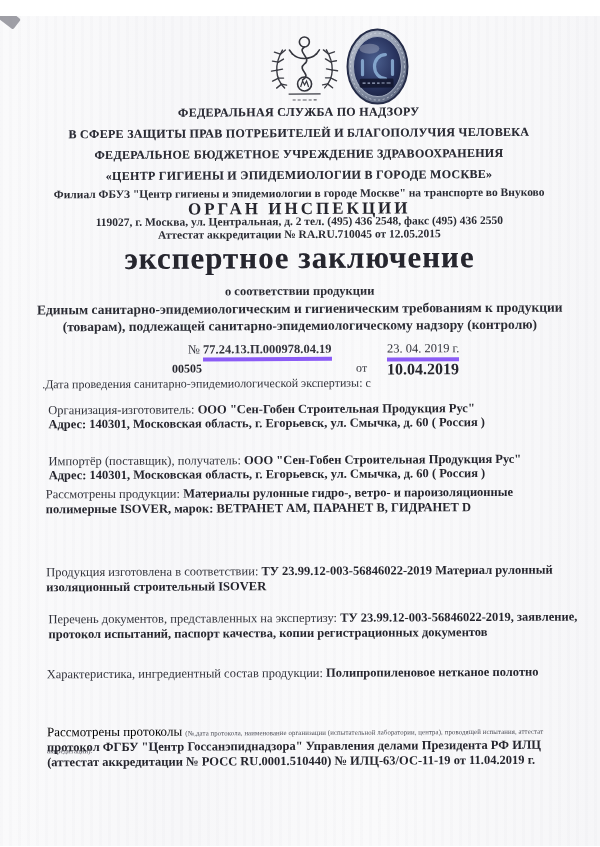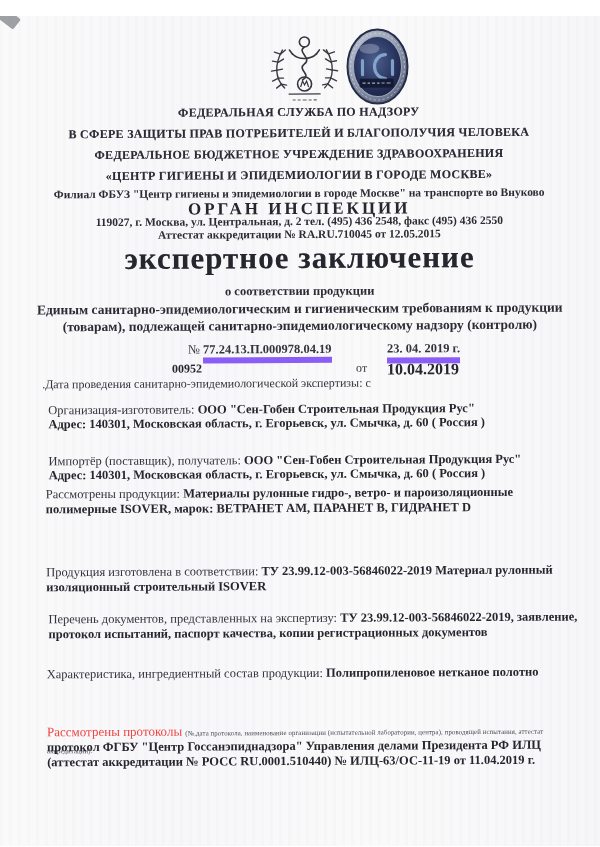--- a/index.html
+++ b/index.html
@@ -23,24 +23,24 @@
   .hdr{font-weight:bold;font-size:12px;letter-spacing:.3px;color:#2b2c34;text-shadow:0 0 .5px rgba(40,40,70,.35);}
   .branch{font-weight:bold;font-size:11.5px;color:#2b2c34;}
   .org{font-weight:bold;font-size:17px;letter-spacing:3px;color:#26262e;}
   .addr{font-weight:bold;font-size:11.5px;color:#2b2c34;}
   .doc-title{font-weight:bold;font-size:31px;letter-spacing:1px;color:#26262e;text-shadow:0 0 .6px rgba(40,40,70,.4);}
   .sub1{font-weight:bold;font-size:12.5px;color:#2b2c34;}
   .sub2{font-weight:bold;font-size:13.5px;line-height:17.5px;color:#2b2c34;}
   .field{position:absolute;margin:0;font-size:12.5px;line-height:14.5px;text-align:left;color:#33343c;}
   .lbl{font-weight:normal;}
   .val{font-weight:bold;color:#26262e;}
-  .u{border-bottom:6px solid #8b5cf6;padding-bottom:1px;}
+  .u{border-bottom:4px solid #8b5cf6;padding-bottom:1px;}
   .abs{position:absolute;white-space:nowrap;}
   .tiny{font-size:6.8px;letter-spacing:.1px;color:#4a4b55;}
-  .protolabel{font-size:13px;color:#ef4444;}
+  .protolabel{font-size:13px;color:#000000;}
   .seal-wrap{position:absolute;}
 </style>
 </head>
 <body>
 
 <div class="page">
   <div class="paper"></div>
   <div class="corner-mark"></div>
 
   <div class="doc">
@@ -109,23 +109,23 @@
     <p class="t org" style="top:183px">ОРГАН ИНСПЕКЦИИ</p>
     <p class="t addr" style="top:199px">119027, г. Москва,  ул. Центральная,  д. 2 тел. (495) 436 2548, факс (495) 436 2550</p>
     <p class="t addr" style="top:212px">Аттестат аккредитации № RA.RU.710045 от 12.05.2015</p>
 
     <p class="t doc-title" style="top:224px">экспертное заключение</p>
     <p class="t sub1" style="top:268px">о  соответствии продукции</p>
     <p class="t sub2" style="top:284px">Единым санитарно-эпидемиологическим и гигиеническим требованиям к продукции</p>
     <p class="t sub2" style="top:301px">(товарам), подлежащей санитарно-эпидемиологическому надзору (контролю)</p>
 
     <span class="abs" style="left:188px;top:326px;font-size:12.5px;"><span>№</span> <span class="u" style="font-weight:bold">77.24.13.П.000978.04.19</span></span>
-    <span class="abs u" style="left:387px;top:326px;font-size:12.5px;font-weight:bold;">23. 04. 2019 г.</span>
+    <span class="abs u" style="left:387px;top:326px;font-size:12.5px;font-weight:normal;">23. 04. 2019 г.</span>
 
-    <span class="abs val" style="left:172px;top:345px;font-size:12px;">00952</span>
+    <span class="abs val" style="left:172px;top:345px;font-size:12px;">00505</span>
     <span class="abs" style="left:356px;top:345px;font-size:12px;">от</span>
     <span class="abs val" style="left:387px;top:345px;font-size:16px;">10.04.2019</span>
 
     <p class="field" style="left:42px;top:360px;font-size:12px;">.Дата проведения санитарно-эпидемиологической экспертизы: с</p>
 
     <p class="field" style="left:48px;top:386px;right:40px;">
       <span class="lbl">Организация-изготовитель:</span>
       <span class="val">ООО "Сен-Гобен Строительная Продукция Рус"</span>
     </p>
     <p class="field" style="left:48px;top:400px;right:40px;">

